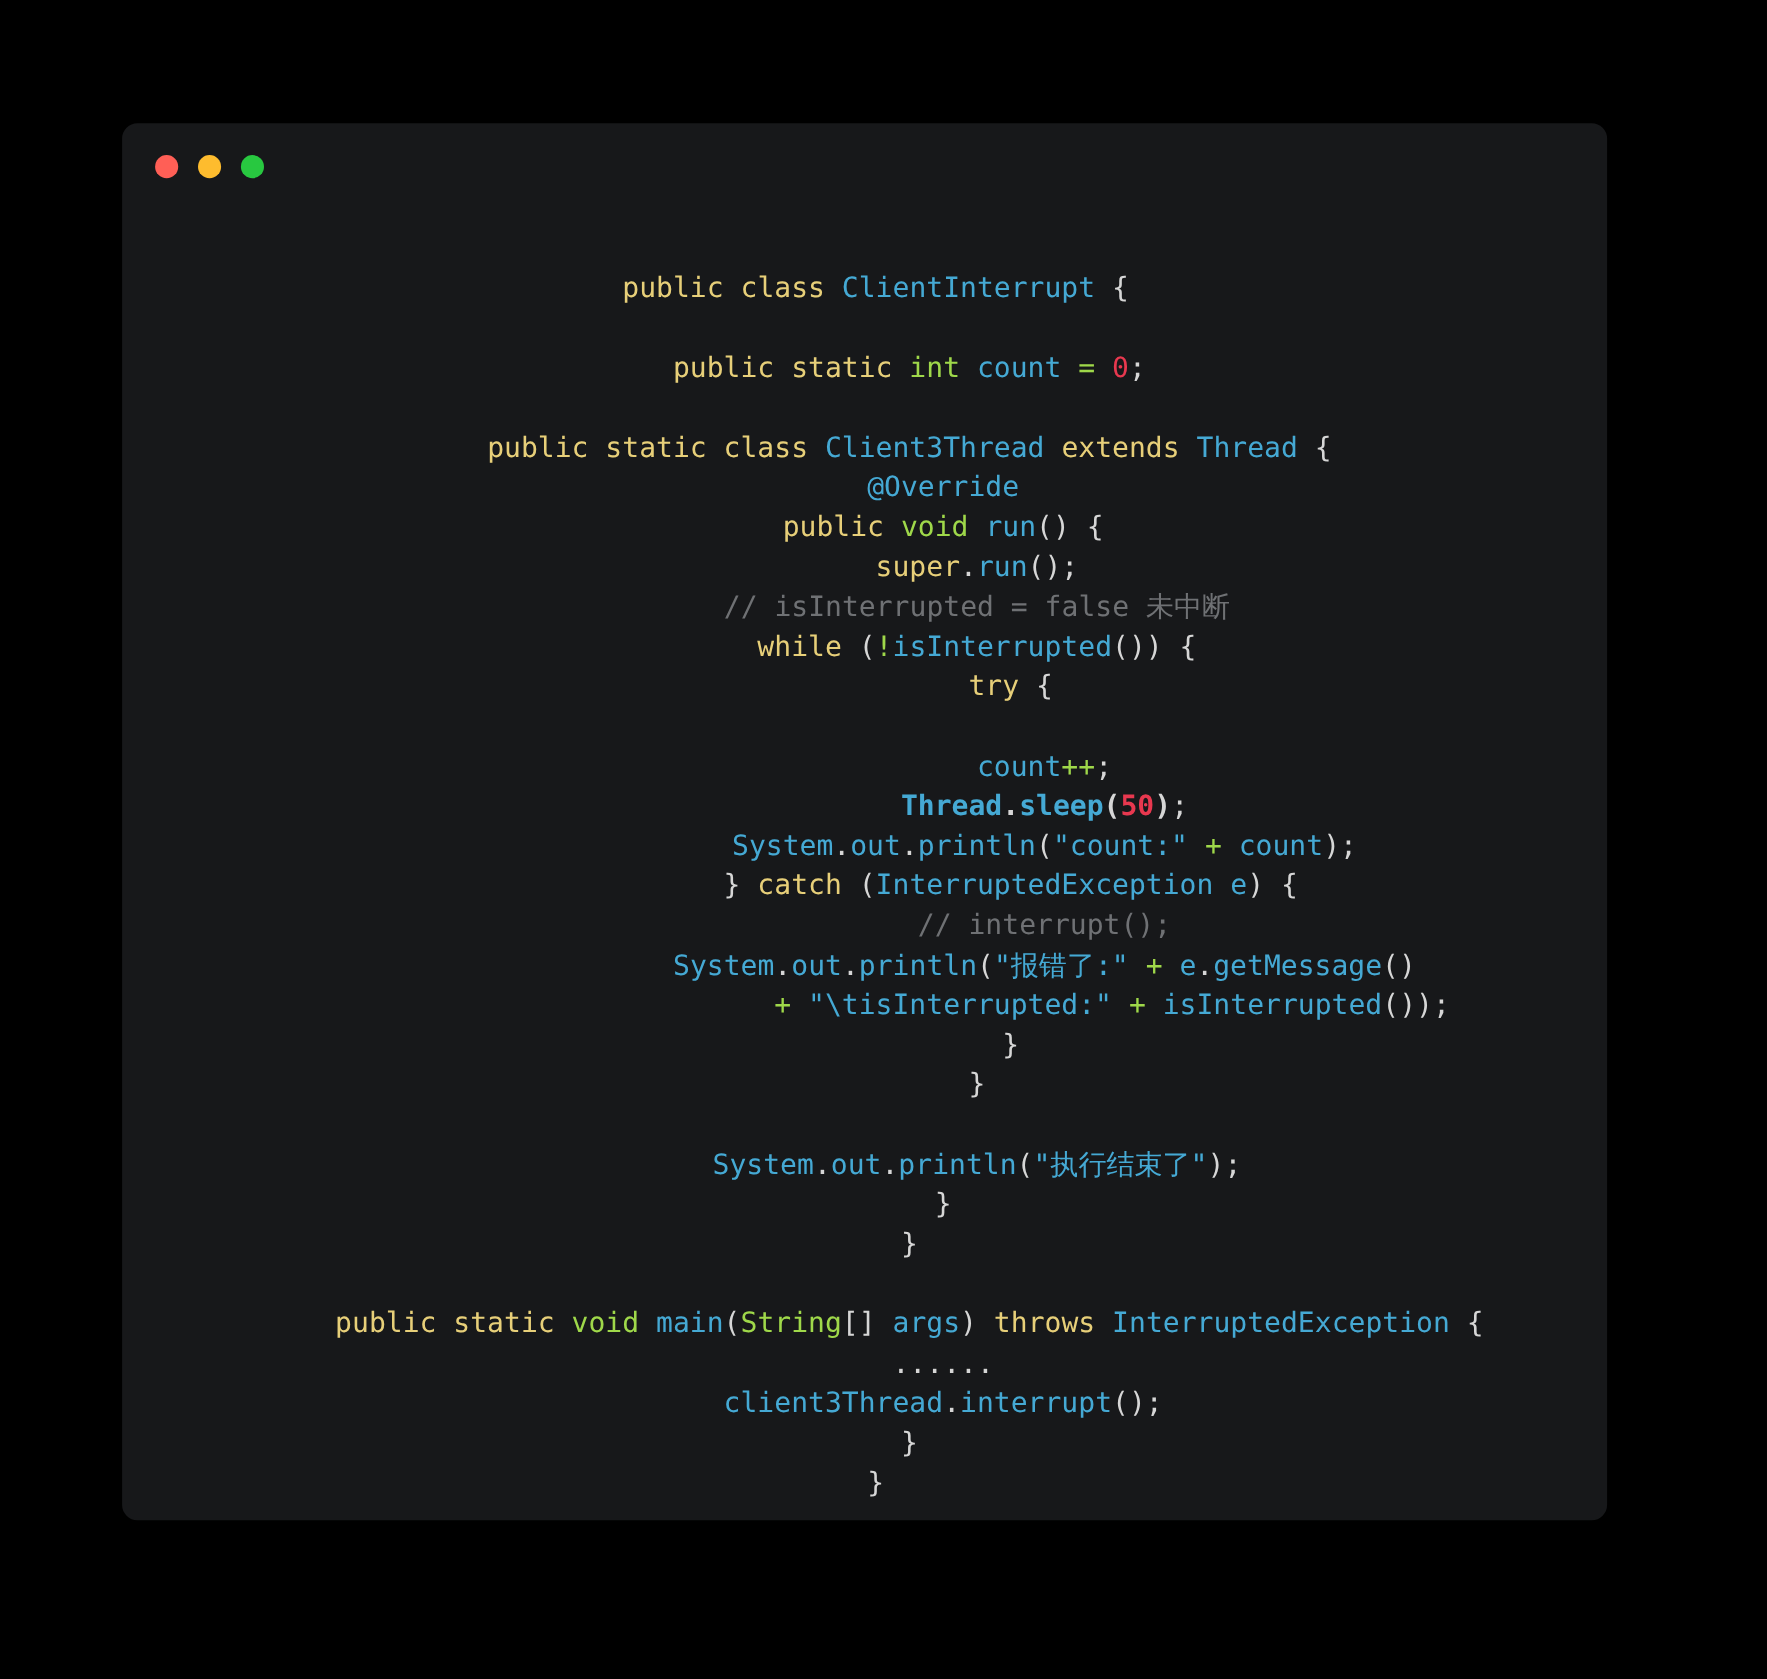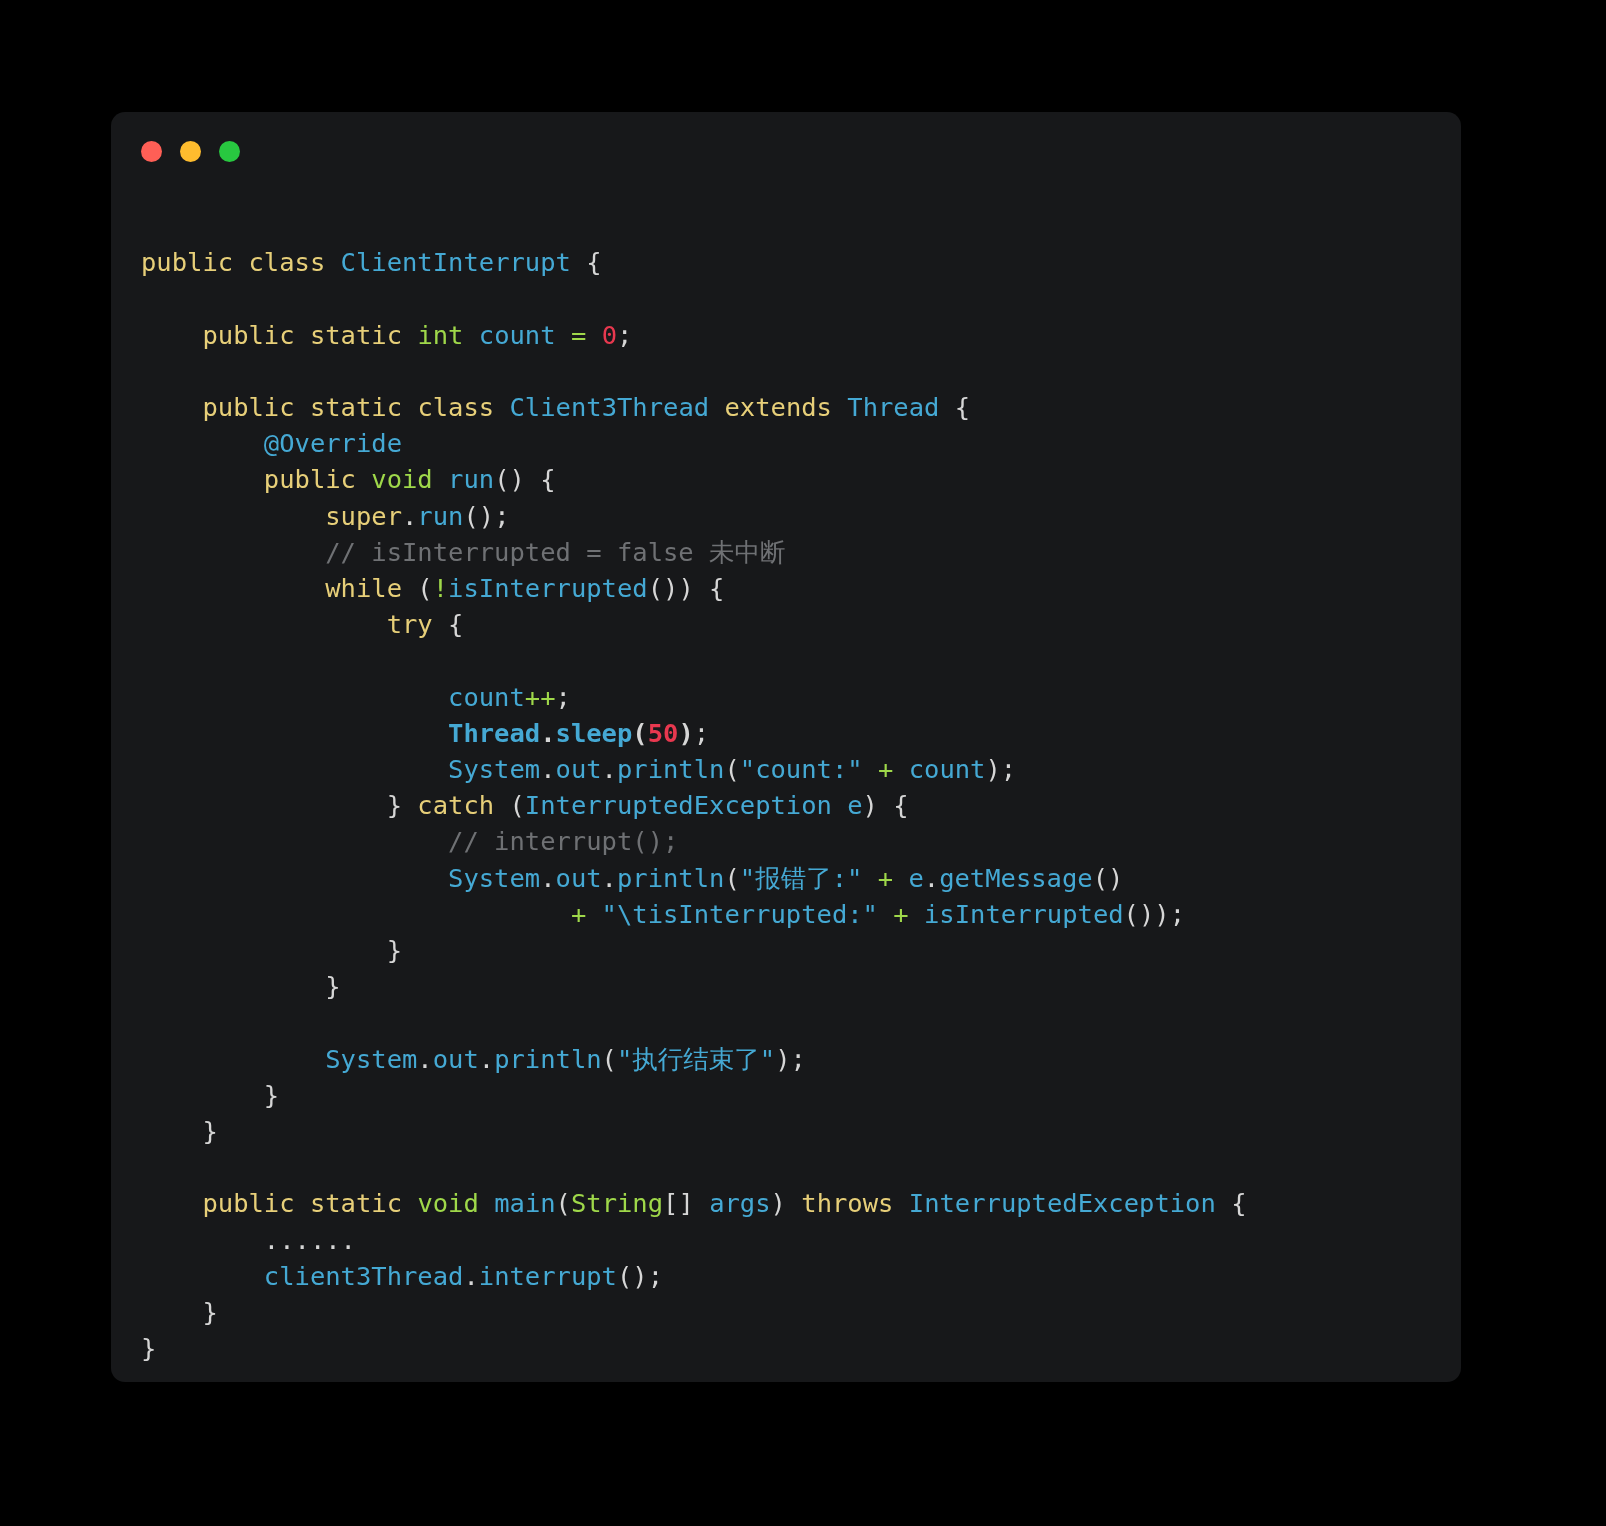--- a/index.html
+++ b/index.html
@@ -11,20 +11,21 @@
     width: 1606px;
     height: 1526px;
     font-family: "DejaVu Sans Mono", monospace;
     overflow: hidden;
   }
   .stage {
     position: relative;
     width: 1606px;
     height: 1526px;
     background: #000000;
+    text-align: center;
   }
   .window {
     position: absolute;
     left: 111px;
     top: 112px;
     width: 1350px;
     height: 1270px;
     background: #17181a;
     border-radius: 14px;
     box-sizing: border-box;

